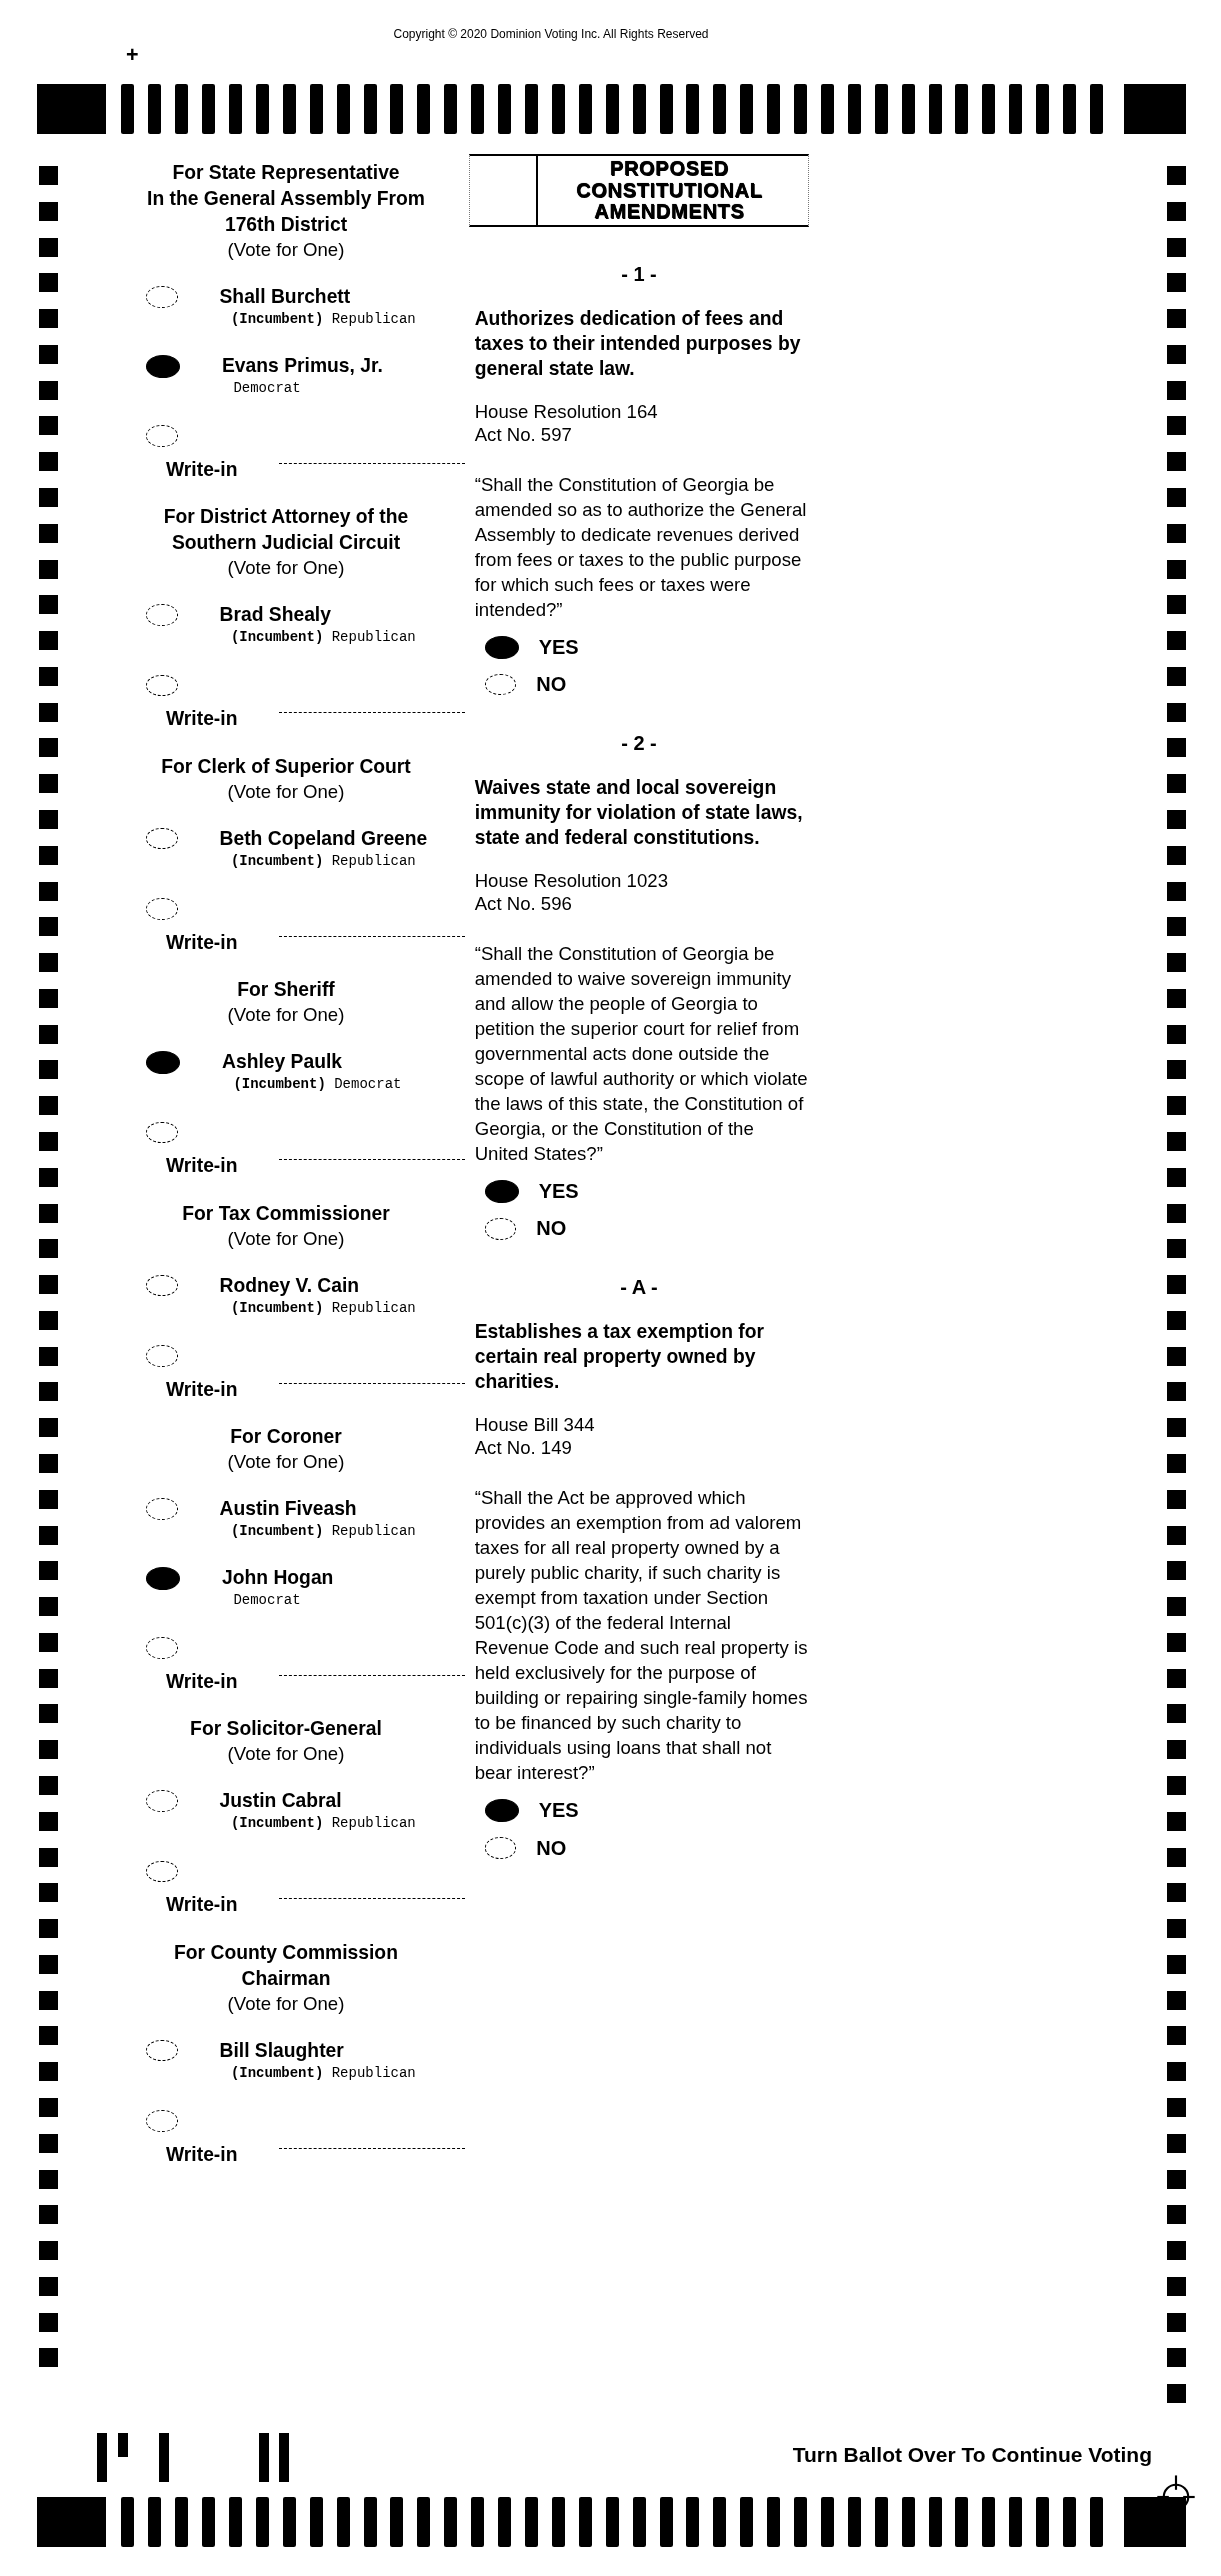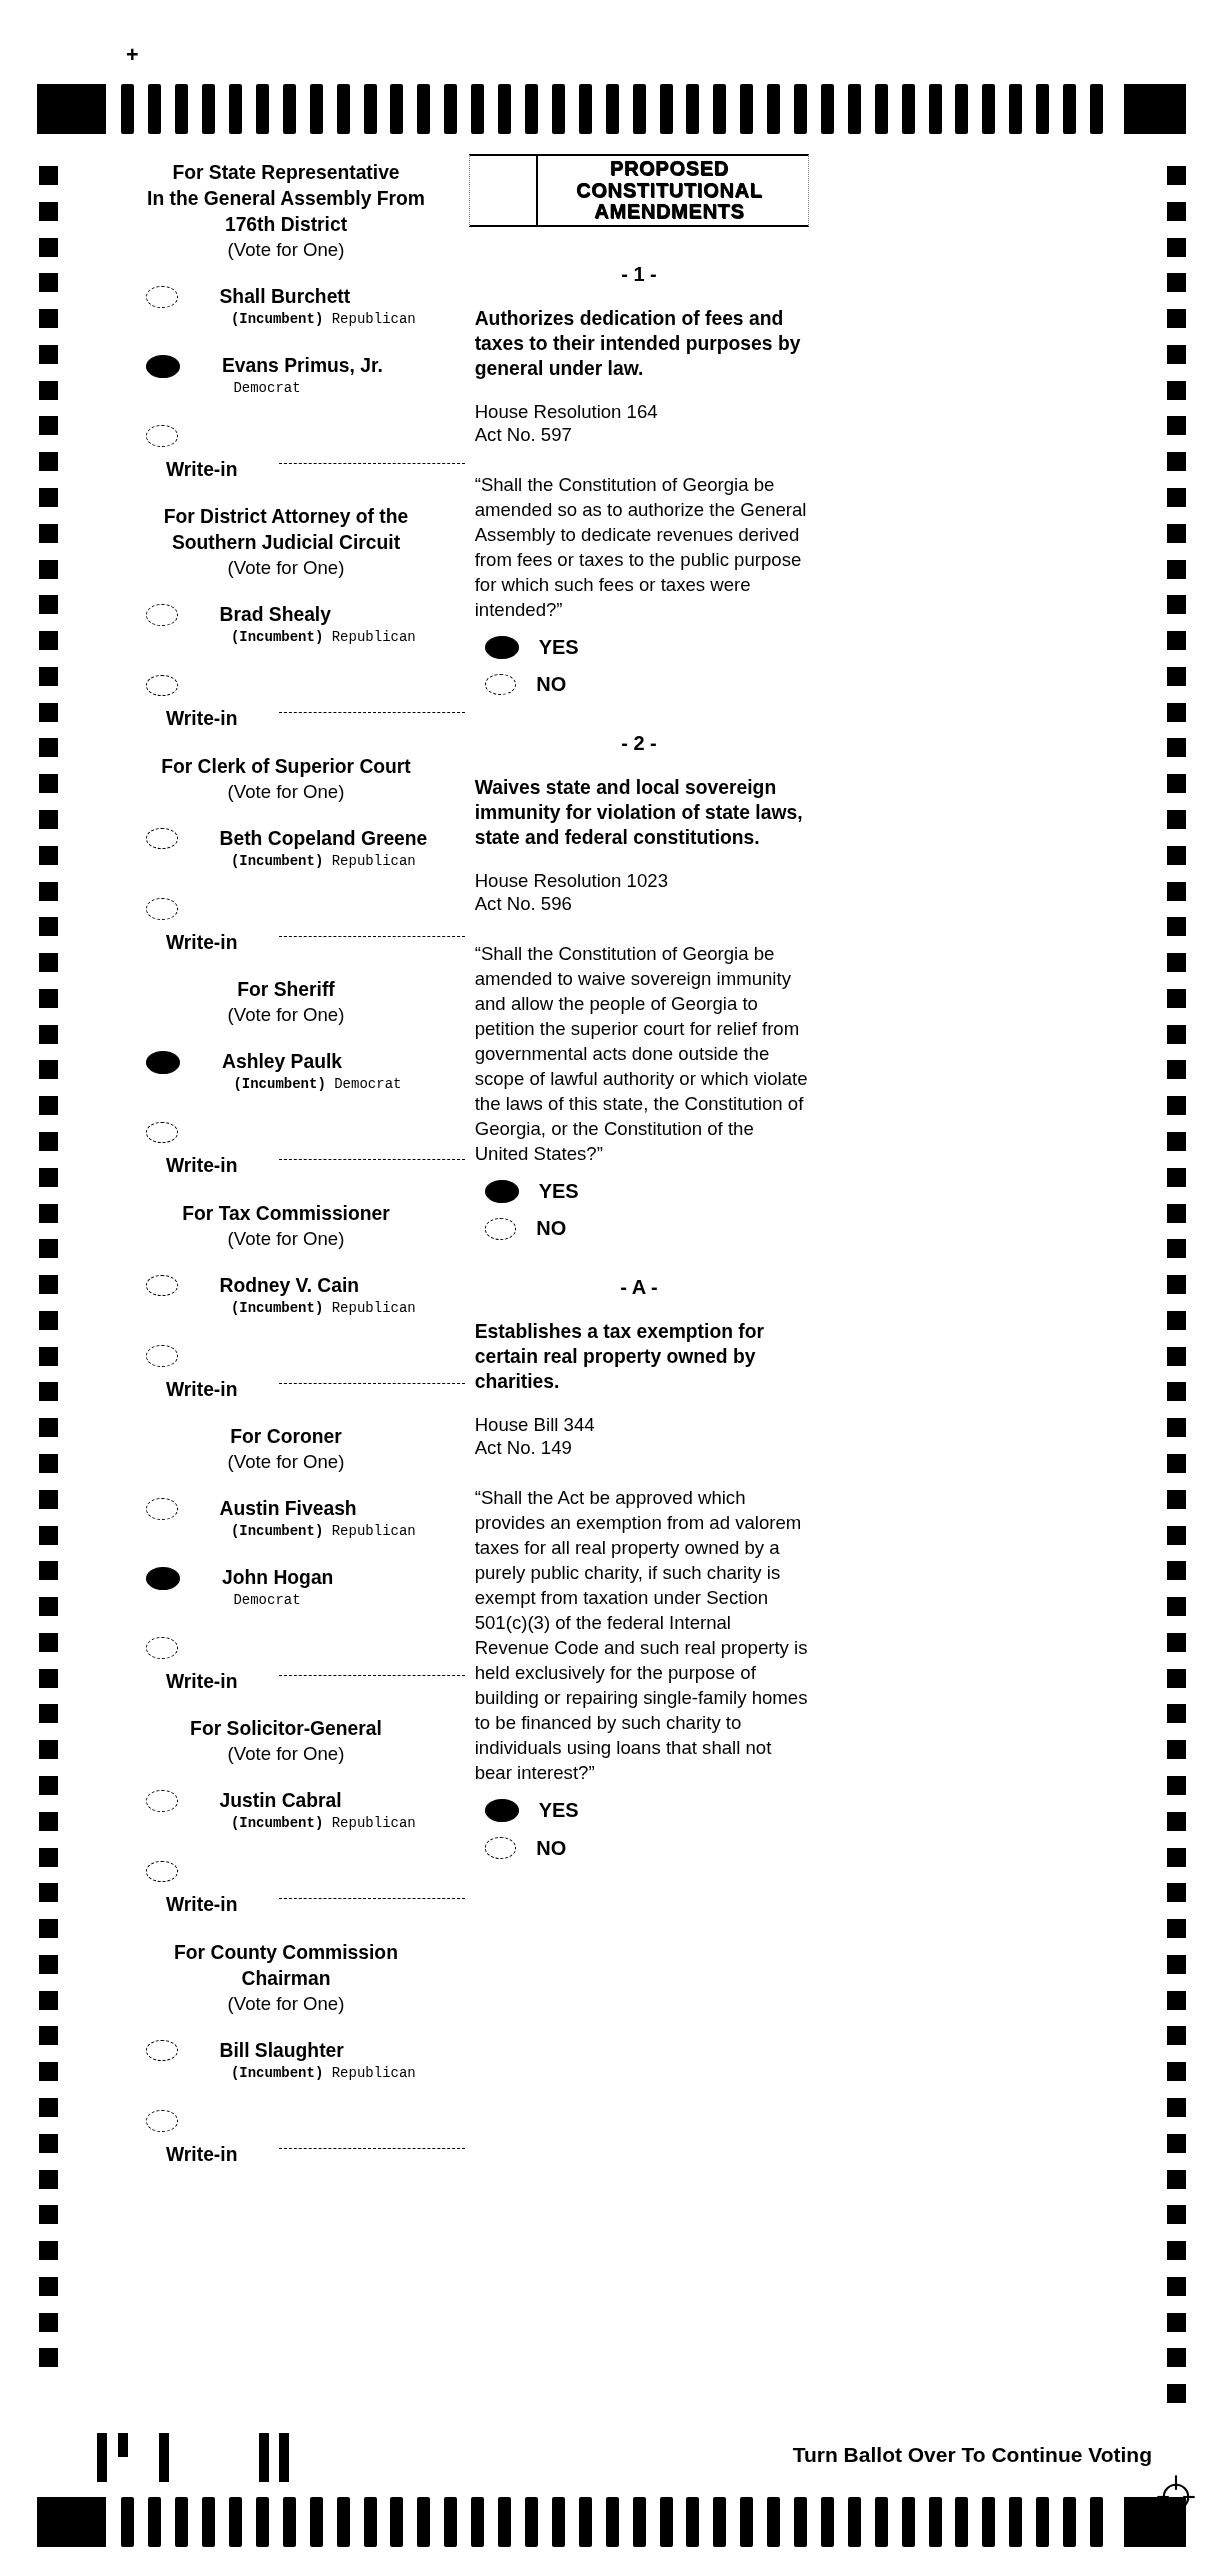--- a/index.html
+++ b/index.html
@@ -59,20 +59,21 @@
   .barcode-bar{position:absolute; background:#000;}
   .barcode-num{position:absolute; left:289px; top:2447px; font-size:10px;
       transform:rotate(90deg); transform-origin:left top; letter-spacing:0.7px;}
   .turn-over{position:absolute; right:69px; top:2443px; font-weight:bold; font-size:21px;}
   .target-mark{position:absolute; left:1153px; top:2474px;}
 </style>
 </head>
 <body>
 
 <div class="ballot">
+  <div class="copyright">Copyright © 2020 Dominion Voting Inc. All Rights Reserved</div>
   <div class="plus-mark">+</div>
 
   <div class="timing-row" style="top:84px" id="timing-top">
       <div class="blk blk-start"></div>
       <div class="bar" style="left: 84px;"></div>
       <div class="bar" style="left: 111px;"></div>
       <div class="bar" style="left: 138px;"></div>
       <div class="bar" style="left: 165px;"></div>
       <div class="bar" style="left: 192px;"></div>
       <div class="bar" style="left: 219px;"></div>
@@ -429,21 +430,21 @@
       </div>
     </div>
   <div class="col-right" id="measures">
       <div class="section-header-box">
         <span class="divider"></span>
         <div class="section-header-line">PROPOSED</div>
         <div class="section-header-line">CONSTITUTIONAL</div>
         <div class="section-header-line">AMENDMENTS</div>
       </div>
       <div class="measure-number">- 1 -</div>
-      <div class="measure-summary">Authorizes dedication of fees and taxes to their intended purposes by general under law.</div>
+      <div class="measure-summary">Authorizes dedication of fees and taxes to their intended purposes by general state law.</div>
       <div class="measure-authority first">House Resolution 164</div>
       <div class="measure-authority">Act No. 597</div>
       <div class="measure-question">“Shall the Constitution of Georgia be amended so as to authorize the General Assembly to dedicate revenues derived from fees or taxes to the public purpose for which such fees or taxes were intended?”</div>
       <div class="choice-row yes">
         <span class="oval filled"></span>
         <span class="choice-label">YES</span>
       </div>
       <div class="choice-row no">
         <span class="oval"></span>
         <span class="choice-label">NO</span>

